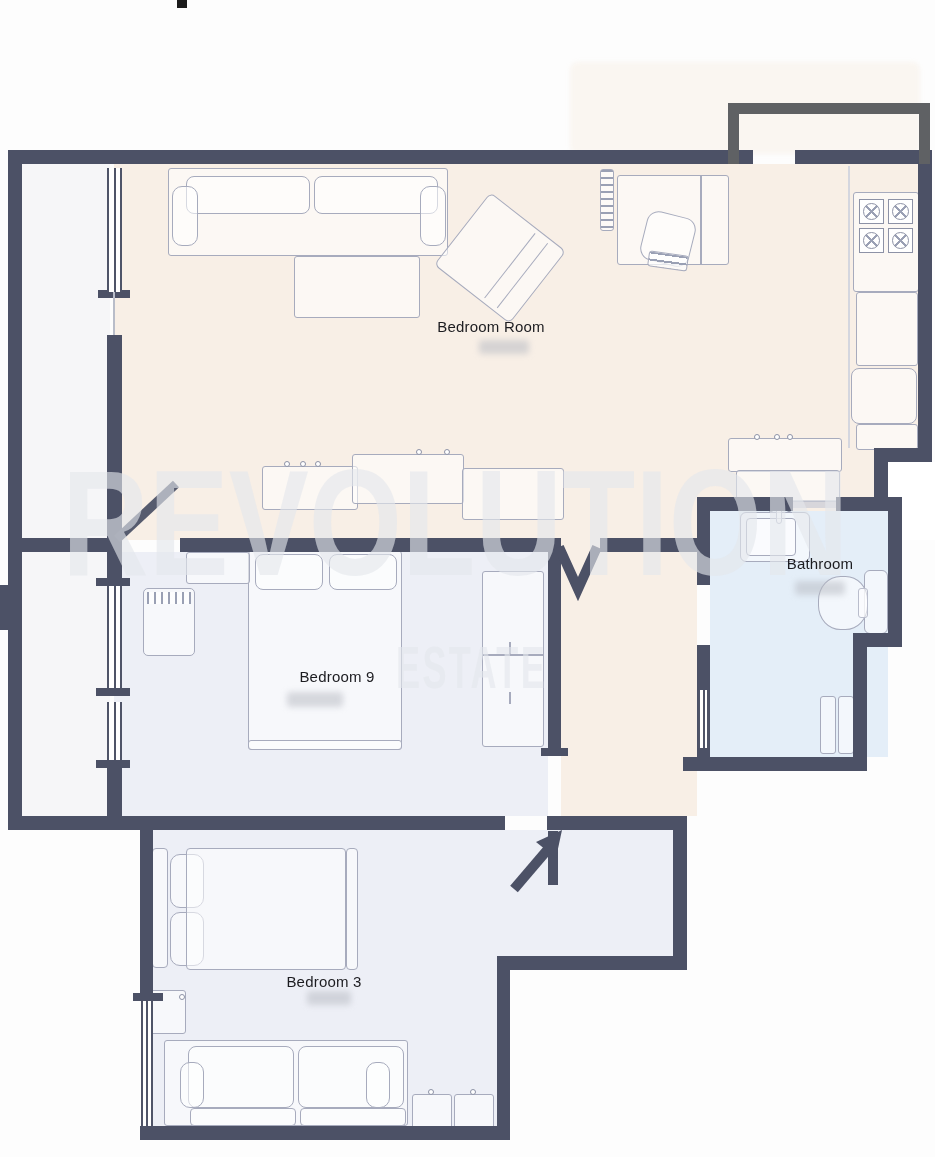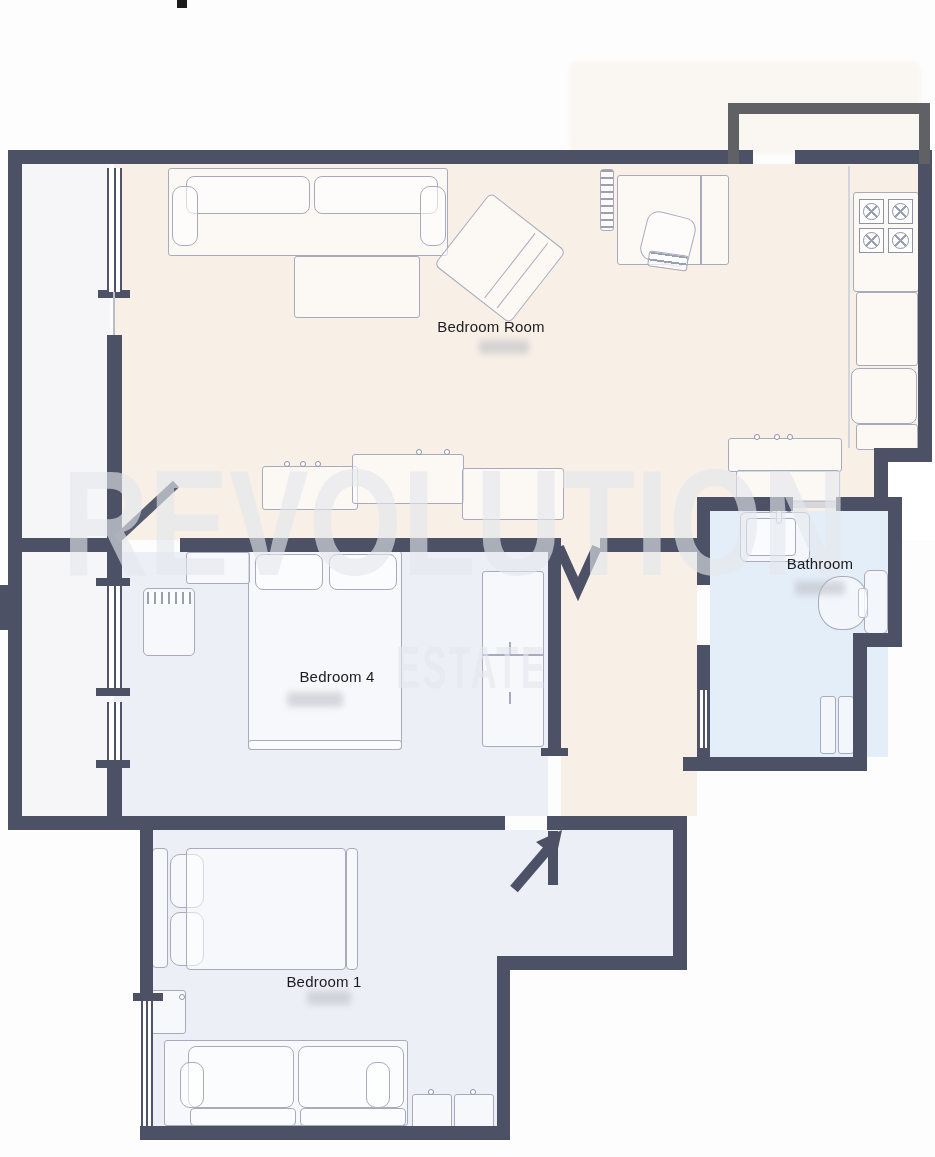--- a/index.html
+++ b/index.html
@@ -204,22 +204,22 @@
     <path d="M559 547 L578 589 L597 547" fill="none" stroke="#4c5166" stroke-width="10"></path>
     <rect x="548" y="831" width="10" height="54" fill="#4c5166"></rect>
     <line x1="514" y1="889" x2="549" y2="848" stroke="#4c5166" stroke-width="10"></line>
     <polygon points="562,830 536,842 556,858" fill="#4c5166"></polygon>
   </svg>
 
   <div class="wm" style="left:62px;top:448px;font-size:150px;transform:scaleX(.8);transform-origin:left top;">REVOLUTION</div>
   <div class="wm" style="left:396px;top:638px;font-size:60px;transform:scaleX(.6);transform-origin:left top;letter-spacing:4px;">ESTATE</div>
 
   <div class="lab" style="left:491px;top:318px;">Bedroom Room</div>
-  <div class="lab" style="left:337px;top:668px;">Bedroom 4</div>
-  <div class="lab" style="left:324px;top:973px;">Bedroom 1</div>
+  <div class="lab" style="left:337px;top:668px;">Bedroom 9</div>
+  <div class="lab" style="left:324px;top:973px;">Bedroom 3</div>
   <div class="lab" style="left:820px;top:555px;">Bathroom</div>
 
   <div class="blurp" style="left:479px;top:340px;width:50px;height:14px;"></div>
   <div class="blurp" style="left:287px;top:692px;width:56px;height:15px;"></div>
   <div class="blurp" style="left:307px;top:991px;width:44px;height:14px;"></div>
   <div class="blurp" style="left:795px;top:581px;width:50px;height:14px;"></div>
 
 </div>
 
 </body></html>

